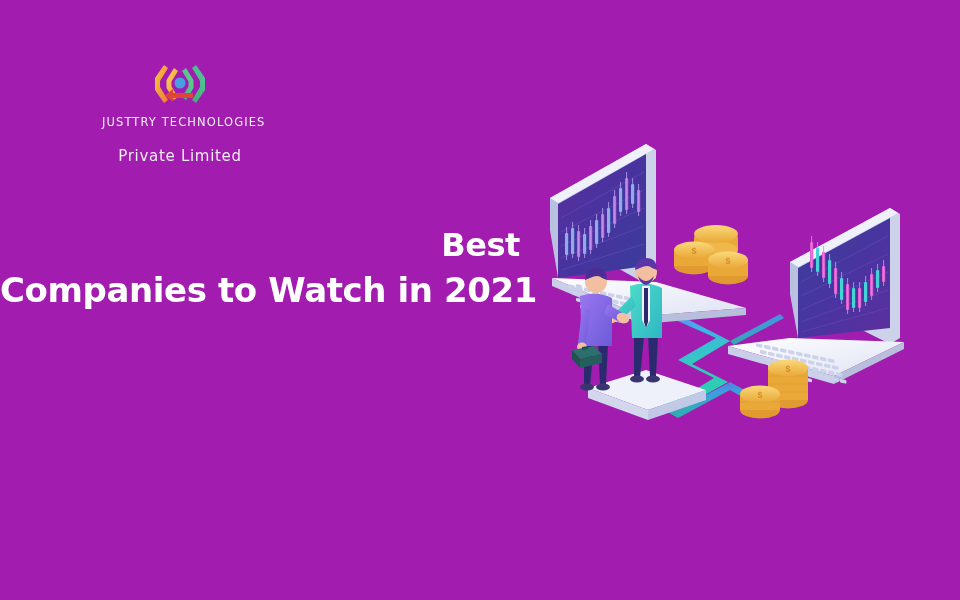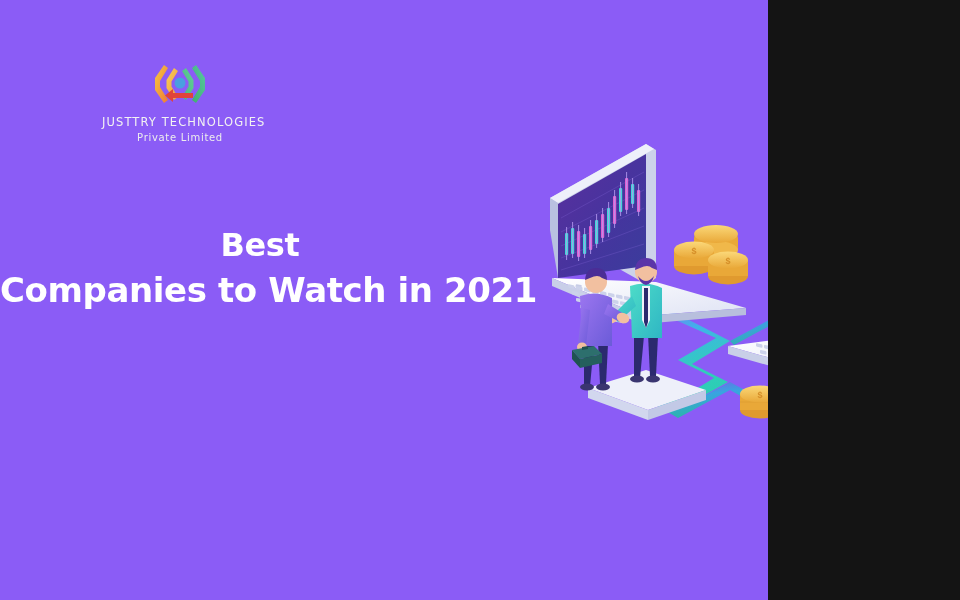--- a/index.html
+++ b/index.html
@@ -6,23 +6,23 @@
   html, body {
     margin: 0;
     padding: 0;
     background: #141414;
   }
   body {
     font-family: "Liberation Sans", sans-serif;
   }
   #banner {
     position: relative;
-    width: 768px;
+    width: 960px;
     height: 600px;
-    background: #8b5cf6;
+    background: #a21caf;
     overflow: hidden;
     text-decoration: underline;
   }
 
   
   #logo-block {
     position: absolute;
     left: 102px;
     top: 58px;
     width: 156px;
@@ -38,43 +38,44 @@
     font-family: "DejaVu Sans", sans-serif;
     font-size: 11.5px;
     letter-spacing: 1.1px;
     color: #f2f2f2;
     font-weight: 400;
     line-height: 1.1;
     white-space: nowrap;
   }
   #logo-sub {
     font-family: "DejaVu Sans", sans-serif;
-    font-size: 10px;
+    font-size: 15px;
     letter-spacing: 0.7px;
     color: #ededed;
     font-weight: 400;
-    margin-top: 3px;
+    margin-top: 18px;
     white-space: nowrap;
   }
 
   
   #headline {
     position: absolute;
     left: 0px;
     top: 224px;
     width: 520px;
     text-align: center;
   }
   .hl-line {
     font-family: "DejaVu Sans", sans-serif;
     font-weight: bold;
     font-size: 35px;
     line-height: 48px;
     letter-spacing: -0.4px;
     white-space: nowrap;
+    text-align: right;
   }
   .hl-white { color: #ffffff; }
   .hl-yellow { color: #f5e51f; }
   #hl-l1 { font-size: 32px; line-height: 42px; }
   #hl-l2 { font-size: 35px; }
   #hl-l3 { font-size: 35px; }
   #hl-l4 { font-size: 34px; }
 
   
   #illustration {

